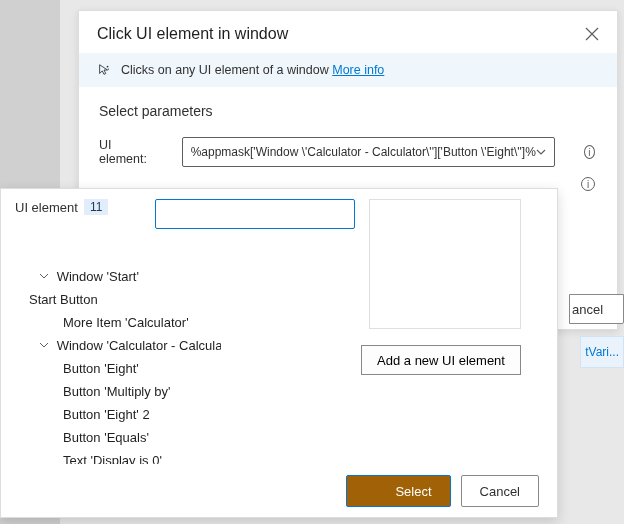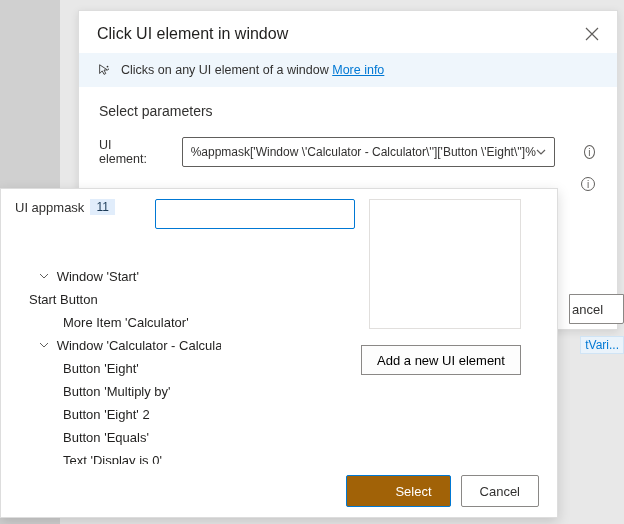--- a/index.html
+++ b/index.html
@@ -38,21 +38,21 @@
   .info-circle { width: 14px; height: 14px; border: 1px solid #605e5c; border-radius: 50%; display: flex; align-items: center; justify-content: center; font-size: 10px; color: #605e5c; cursor: help; margin-left: 6px; }
 
   
   .ancel-peek {
     position: absolute; right: 0; top: 294px; width: 55px; height: 30px;
     border: 1px solid #8a8886; background: #fff; display: flex; align-items: center;
     padding-left: 2px; font-size: 13px; border-bottom-right-radius: 2px;
   }
   .tvari-peek {
     position: absolute; right: 0; top: 336px; font-size: 12px; color: #0078d4;
-    background: #eaf3fb; padding: 1px 4px; border: 1px solid #d0e4f5;
+    background: #eaf3fb; padding: 8px 4px; border: 1px solid #d0e4f5;
   }
 
   
   .picker-panel {
     position: absolute; left: 0; top: 188px; width: 558px; height: 330px;
     background: #fff; border: 1px solid #ddd; box-shadow: 0 4px 12px rgba(0,0,0,0.15);
     display: flex; flex-direction: column;
   }
   .picker-top { display: flex; padding: 10px 14px 6px 14px; gap: 12px; align-items: flex-start; }
   .picker-top-left { display: flex; align-items: center; gap: 6px; width: 118px; }
@@ -135,21 +135,21 @@
     </div>
   </div>
 </div>
 
 <div class="ancel-peek">ancel</div>
 <div class="tvari-peek">tVari...</div>
 
 <div class="picker-panel">
   <div class="picker-top">
     <div class="picker-top-left">
-      <span class="picker-label">UI appmask</span>
+      <span class="picker-label">UI element</span>
       <span class="count-badge">11</span>
     </div>
     <div class="right-col">
       <div class="top-row-right">
         <input class="search-input" type="text" placeholder="" style="">
         <div class="preview-pane"></div>
       </div>
       <button class="add-btn" style="align-self: flex-end; margin-right: 0;">Add a new UI element</button>
     </div>
   </div>

